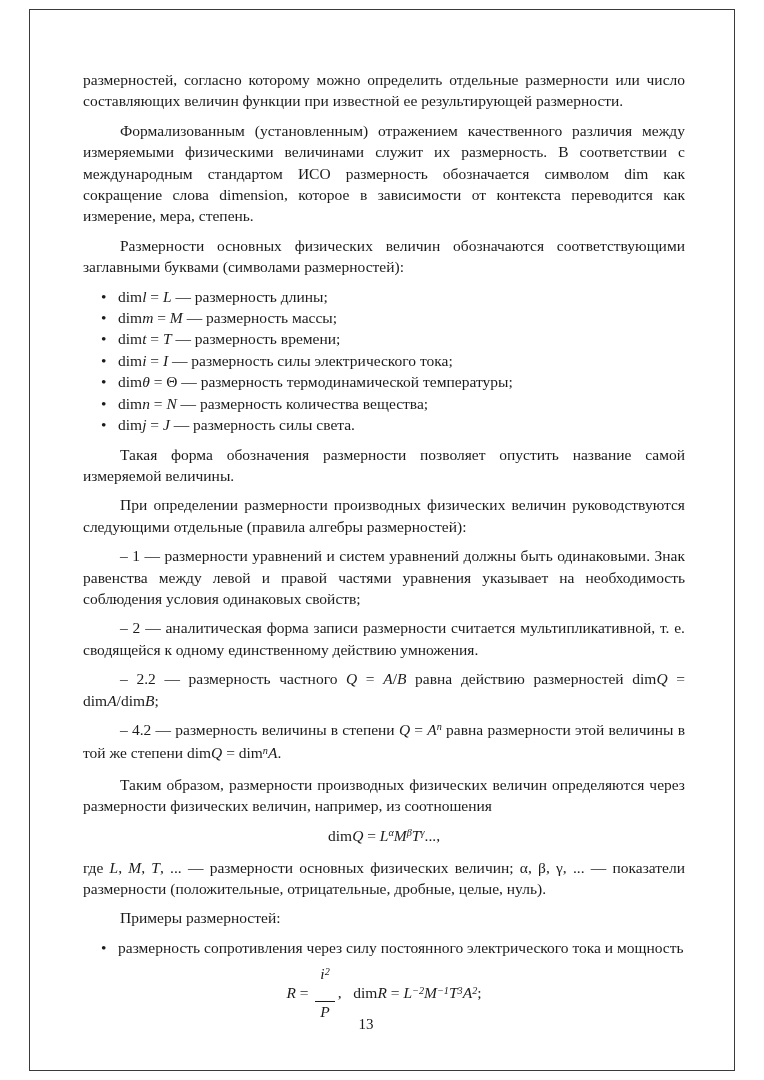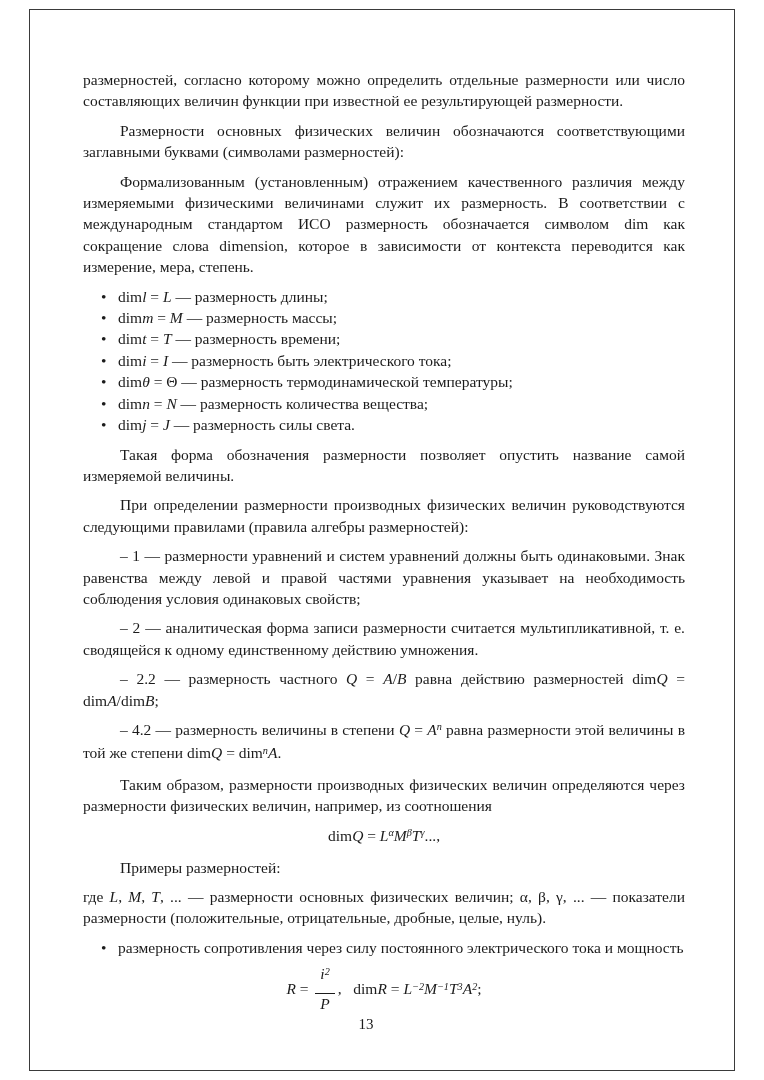--- a/index.html
+++ b/index.html
@@ -57,21 +57,21 @@
   }
   .frac{
     display:inline-block;
     vertical-align:middle;
     text-align:center;
     margin:0 3px;
     position:relative;top:-2px;
   }
   .frac .num{
     display:block;
-    padding:0 5px 10px;
+    padding:0 5px 18px;
     border-bottom:1px solid var(--text);
     line-height:1.15;
   }
   .frac .den{
     display:block;
     padding:1px 5px 0;
     line-height:1.15;
   }
   .footer{
     position:absolute;left:0;top:1016px;width:732px;
@@ -79,41 +79,41 @@
     font-size:15px;
   }
 </style>
 </head>
 <body>
 
 <div class="page-border"></div>
 
 <main class="content">
     <p class="para"><span>размерностей, согласно которому можно определить отдельные размерности или число составляющих величин функции при известной ее результирующей размерности.</span></p>
+    <p class="para indent"><span>Формализованным (установленным) отражением качественного различия между измеряемыми физическими величинами служит их размерность. В соответствии с международным стандартом ИСО размерность обозначается символом dim как сокращение слова dimension, которое в зависимости от контекста переводится как измерение, мера, степень.</span></p>
     <p class="para indent"><span>Размерности основных физических величин обозначаются соответствующими заглавными буквами (символами размерностей):</span></p>
-    <p class="para indent"><span>Формализованным (установленным) отражением качественного различия между измеряемыми физическими величинами служит их размерность. В соответствии с международным стандартом ИСО размерность обозначается символом dim как сокращение слова dimension, которое в зависимости от контекста переводится как измерение, мера, степень.</span></p>
     <ul class="bullets">
       <li><span class="bullet-marker">•</span><span>dim</span><span class="it">l</span><span> = </span><span class="it">L</span><span> — размерность длины;</span></li>
       <li><span class="bullet-marker">•</span><span>dim</span><span class="it">m</span><span> = </span><span class="it">M</span><span> — размерность массы;</span></li>
       <li><span class="bullet-marker">•</span><span>dim</span><span class="it">t</span><span> = </span><span class="it">T</span><span> — размерность времени;</span></li>
-      <li><span class="bullet-marker">•</span><span>dim</span><span class="it">i</span><span> = </span><span class="it">I</span><span> — размерность быть электрического тока;</span></li>
+      <li><span class="bullet-marker">•</span><span>dim</span><span class="it">i</span><span> = </span><span class="it">I</span><span> — размерность силы электрического тока;</span></li>
       <li><span class="bullet-marker">•</span><span>dim</span><span class="it">θ</span><span> = Θ — размерность термодинамической температуры;</span></li>
       <li><span class="bullet-marker">•</span><span>dim</span><span class="it">n</span><span> = </span><span class="it">N</span><span> — размерность количества вещества;</span></li>
       <li><span class="bullet-marker">•</span><span>dim</span><span class="it">j</span><span> = </span><span class="it">J</span><span> — размерность силы света.</span></li>
     </ul>
     <p class="para indent"><span>Такая форма обозначения размерности позволяет опустить название самой измеряемой величины.</span></p>
-    <p class="para indent"><span>При определении размерности производных физических величин руководствуются следующими правилами (правила алгебры размерностей):</span></p>
+    <p class="para indent"><span>При определении размерности производных физических величин руководствуются следующими отдельные (правила алгебры размерностей):</span></p>
     <p class="para indent"><span>– 1 — размерности уравнений и систем уравнений должны быть одинаковыми. Знак равенства между левой и правой частями уравнения указывает на необходимость соблюдения условия одинаковых свойств;</span></p>
     <p class="para indent"><span>– 2 — аналитическая форма записи размерности считается мультипликативной, т. е. сводящейся к одному единственному действию умножения.</span></p>
     <p class="para indent"><span>– 2.2 — размерность частного </span><span class="it">Q</span><span> = </span><span class="it">A</span><span>/</span><span class="it">B</span><span> равна действию размерностей dim</span><span class="it">Q</span><span> = dim</span><span class="it">A</span><span>/dim</span><span class="it">B</span><span>;</span></p>
     <p class="para indent"><span>– 4.2 — размерность величины в степени </span><span class="it">Q</span><span> = </span><span class="it">A</span><span class="sup it">n</span><span> равна размерности этой величины в той же степени dim</span><span class="it">Q</span><span> = dim</span><span class="sup it">n</span><span class="it">A</span><span>.</span></p>
     <p class="para indent"><span>Таким образом, размерности производных физических величин определяются через размерности физических величин, например, из соотношения</span></p>
     <p class="formula"><span>dim</span><span class="it">Q</span><span> = </span><span class="it">L</span><span class="sup it">α</span><span class="it">M</span><span class="sup it">β</span><span class="it">T</span><span class="sup it">γ</span><span>...,</span></p>
+    <p class="para"><span>где </span><span class="it">L</span><span>, </span><span class="it">M</span><span>, </span><span class="it">T</span><span>, ... — размерности основных физических величин; α, β, γ, ... — показатели размерности (положительные, отрицательные, дробные, целые, нуль).</span></p>
     <p class="para indent"><span>Примеры размерностей:</span></p>
-    <p class="para"><span>где </span><span class="it">L</span><span>, </span><span class="it">M</span><span>, </span><span class="it">T</span><span>, ... — размерности основных физических величин; α, β, γ, ... — показатели размерности (положительные, отрицательные, дробные, целые, нуль).</span></p>
     <ul class="bullets">
       <li><span class="bullet-marker">•</span><span>размерность сопротивления через силу постоянного электрического тока и мощность</span></li>
     </ul>
     <p class="formula tall"><span class="it">R</span><span> = </span><span class="frac"><span class="num"><span class="it">i</span><span class="sup it">2</span></span><span class="den"><span class="it">P</span></span></span><span>,&nbsp;&nbsp;&nbsp;dim</span><span class="it">R</span><span> = </span><span class="it">L</span><span class="sup it">−2</span><span class="it">M</span><span class="sup it">−1</span><span class="it">T</span><span class="sup it">3</span><span class="it">A</span><span class="sup it">2</span><span>;</span></p>
   </main>
 
 <footer class="footer">
   <span>13</span>
 </footer>
 

